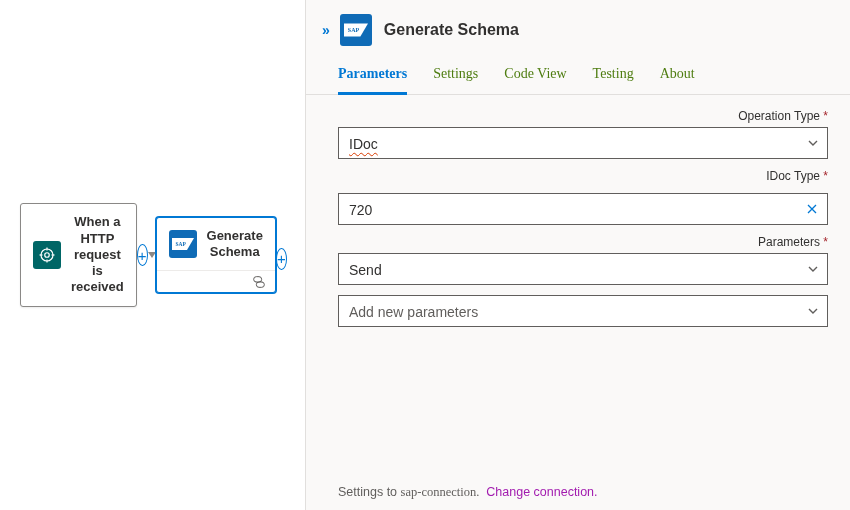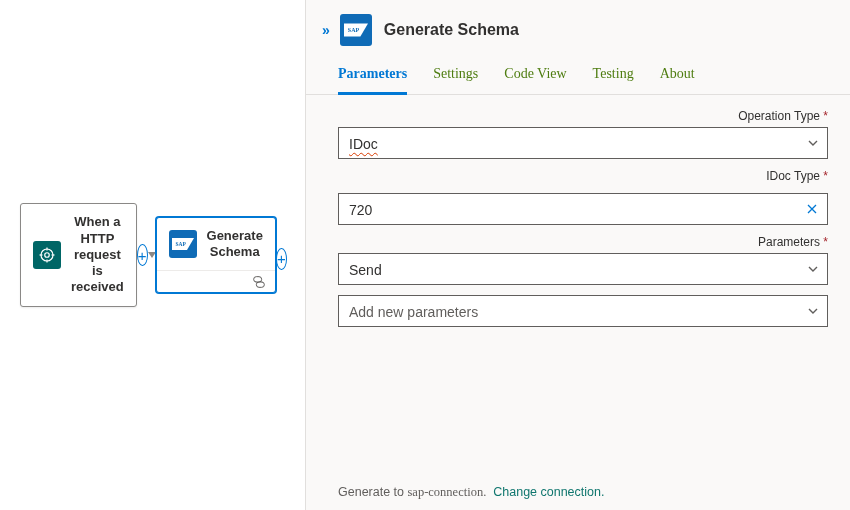--- a/index.html
+++ b/index.html
@@ -116,21 +116,21 @@
     color:#605e5c;
   }
   .control .clear {
     position:absolute; right:8px; top:50%; transform:translateY(-50%);
     color:#0078d4; font-size:16px;
   }
   .spell { text-decoration: underline wavy #d83b01 1px; text-underline-offset:3px; }
 
   .addnew { margin-top:4px;border-radius:6px; }
   .conn-line { font-size:12.5px; color:#605e5c; padding:4px 22px 10px 32px; }
-  .conn-line a { color:#0f766e; text-decoration:none; }
+  .conn-line a { color:#a21caf; text-decoration:none; }
 
   
   svg { display:block; }
 </style>
 </head>
 <body>
 
 <div class="canvas">
 
   <div class="node">
@@ -249,18 +249,18 @@
           <svg width="12" height="12" viewBox="0 0 12 12">
               <path d="M2 4 L6 8 L10 4" fill="none" stroke="#605e5c" stroke-width="1.4"></path>
             </svg>
         </span>
       </div>
     </div>
 
   </div>
 
   <div class="conn-line">
-    <span>Generate to</span>
+    <span>Settings to</span>
     <span style="font-family:Liberation Serif, serif">sap-connection.</span>
     &nbsp;<a href="#">Change connection.</a>
   </div>
 
 </div>
 
 </body></html>

